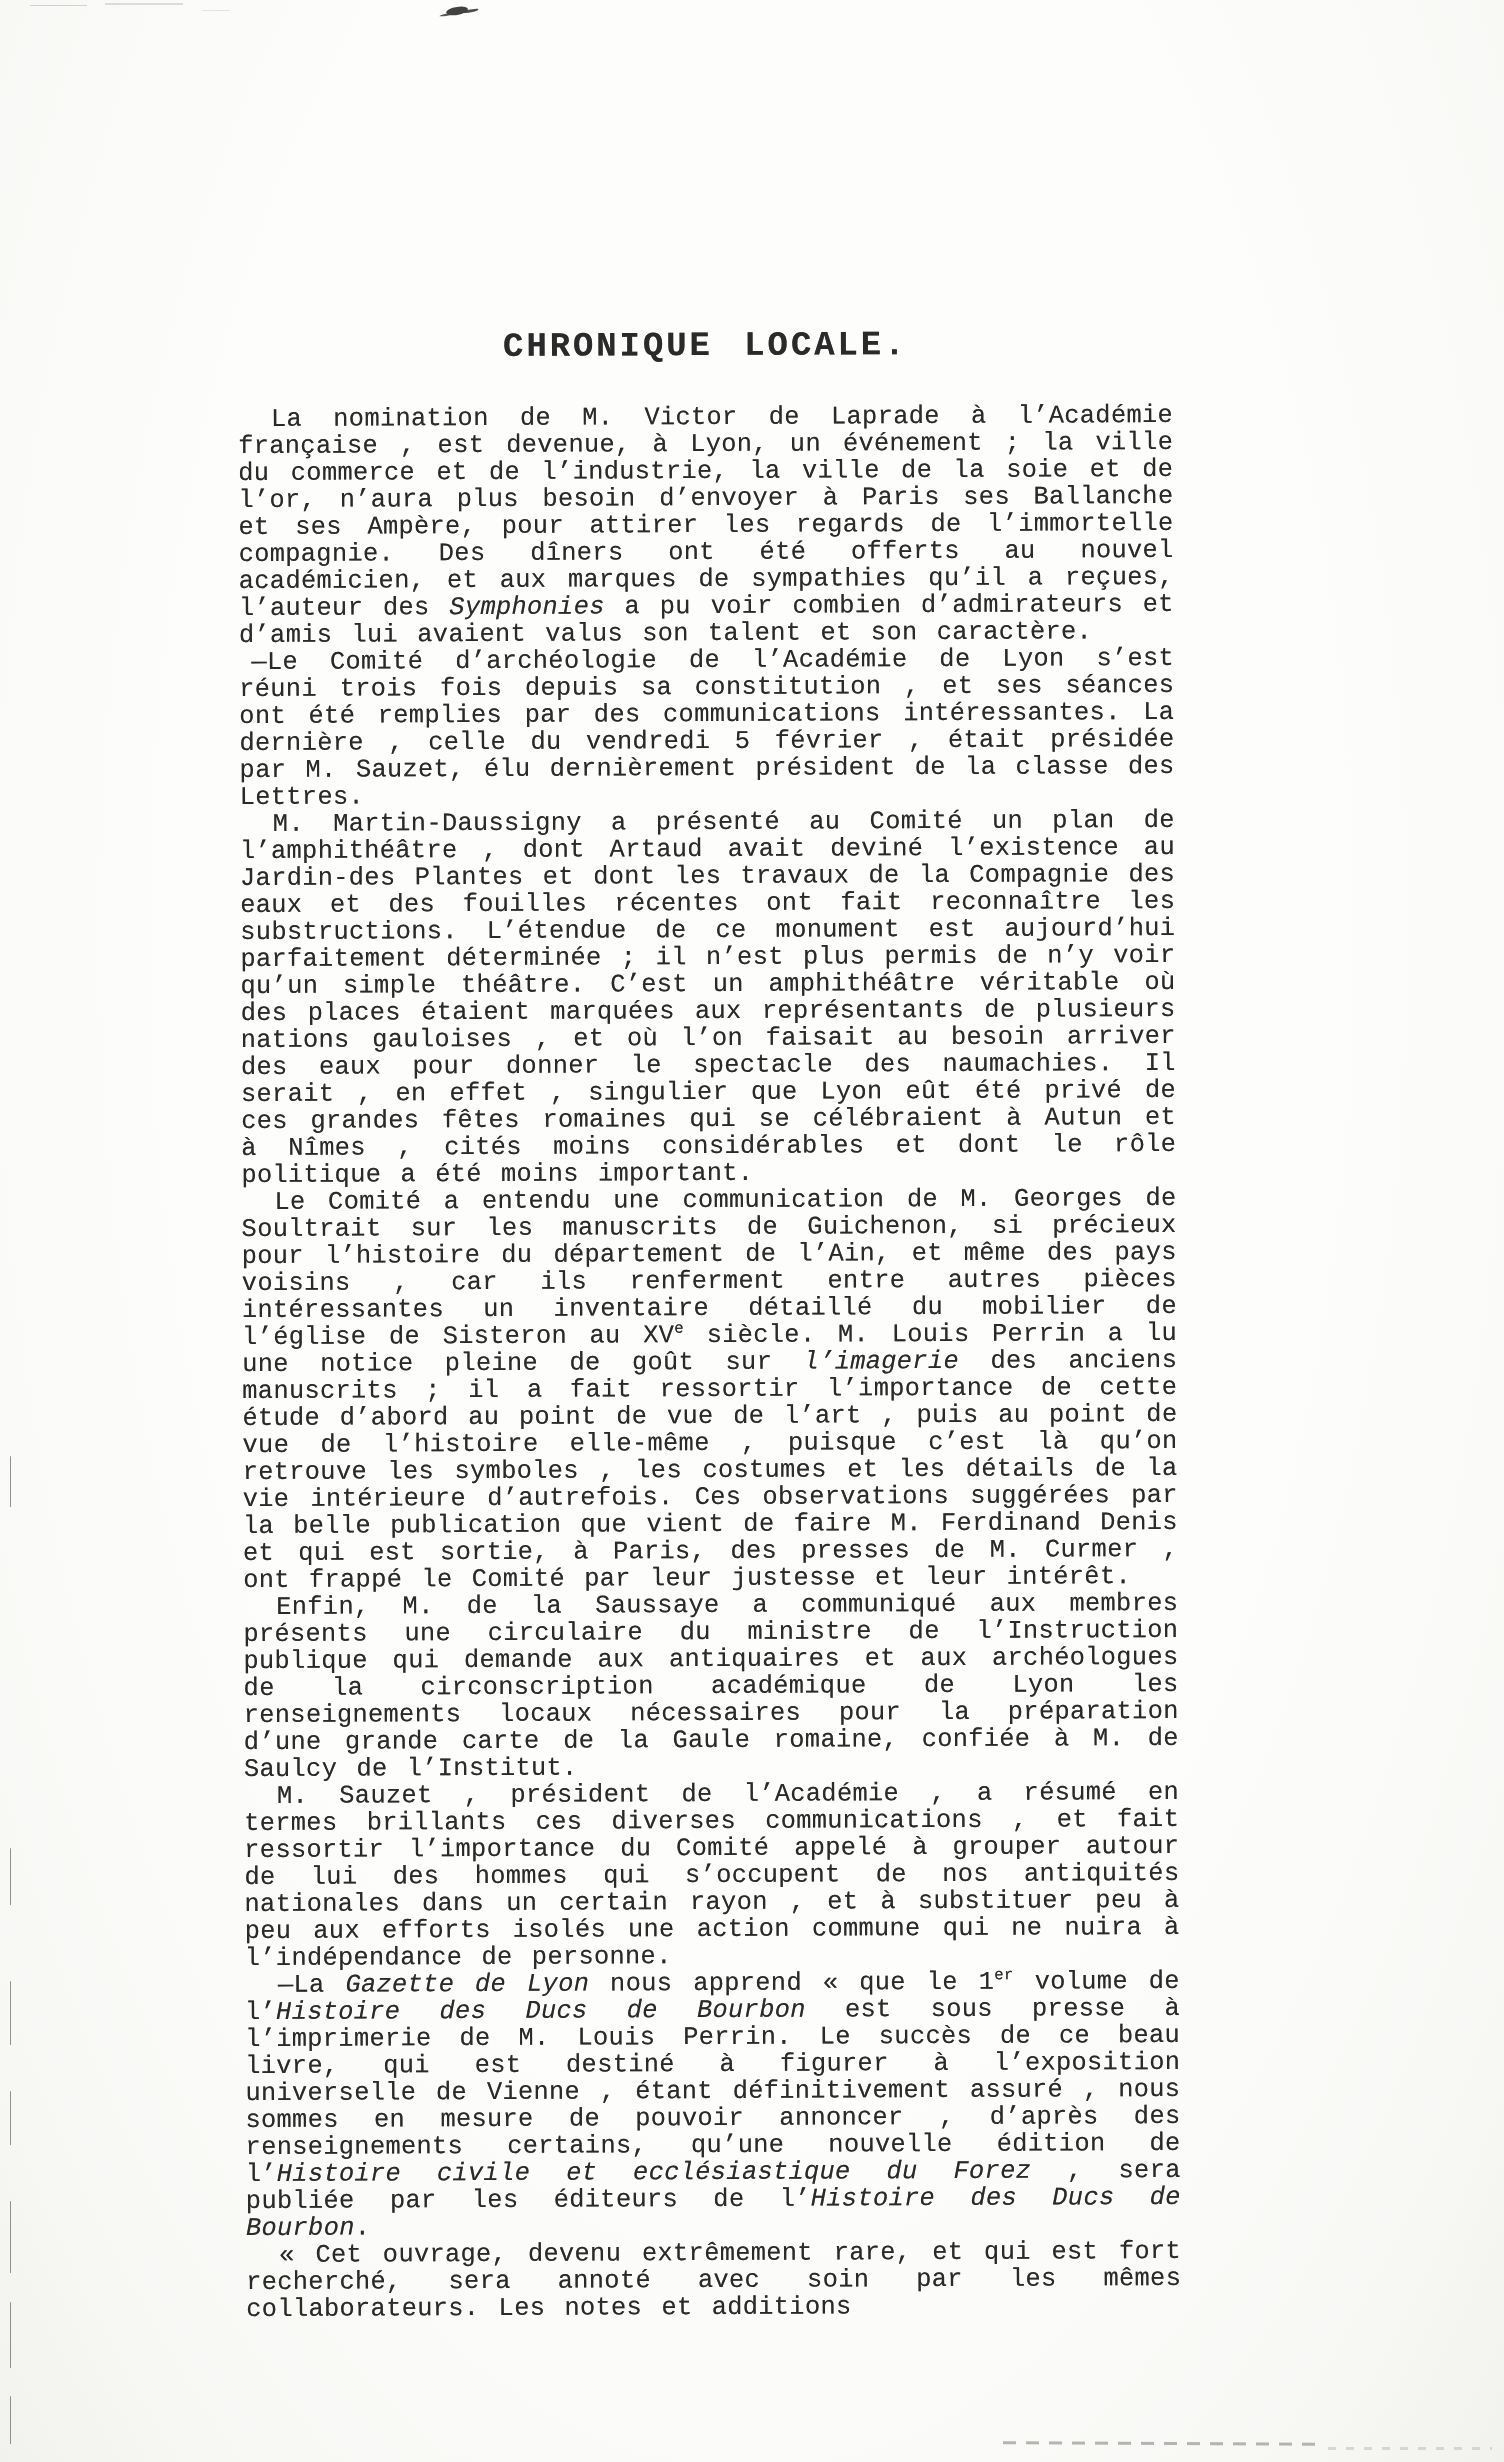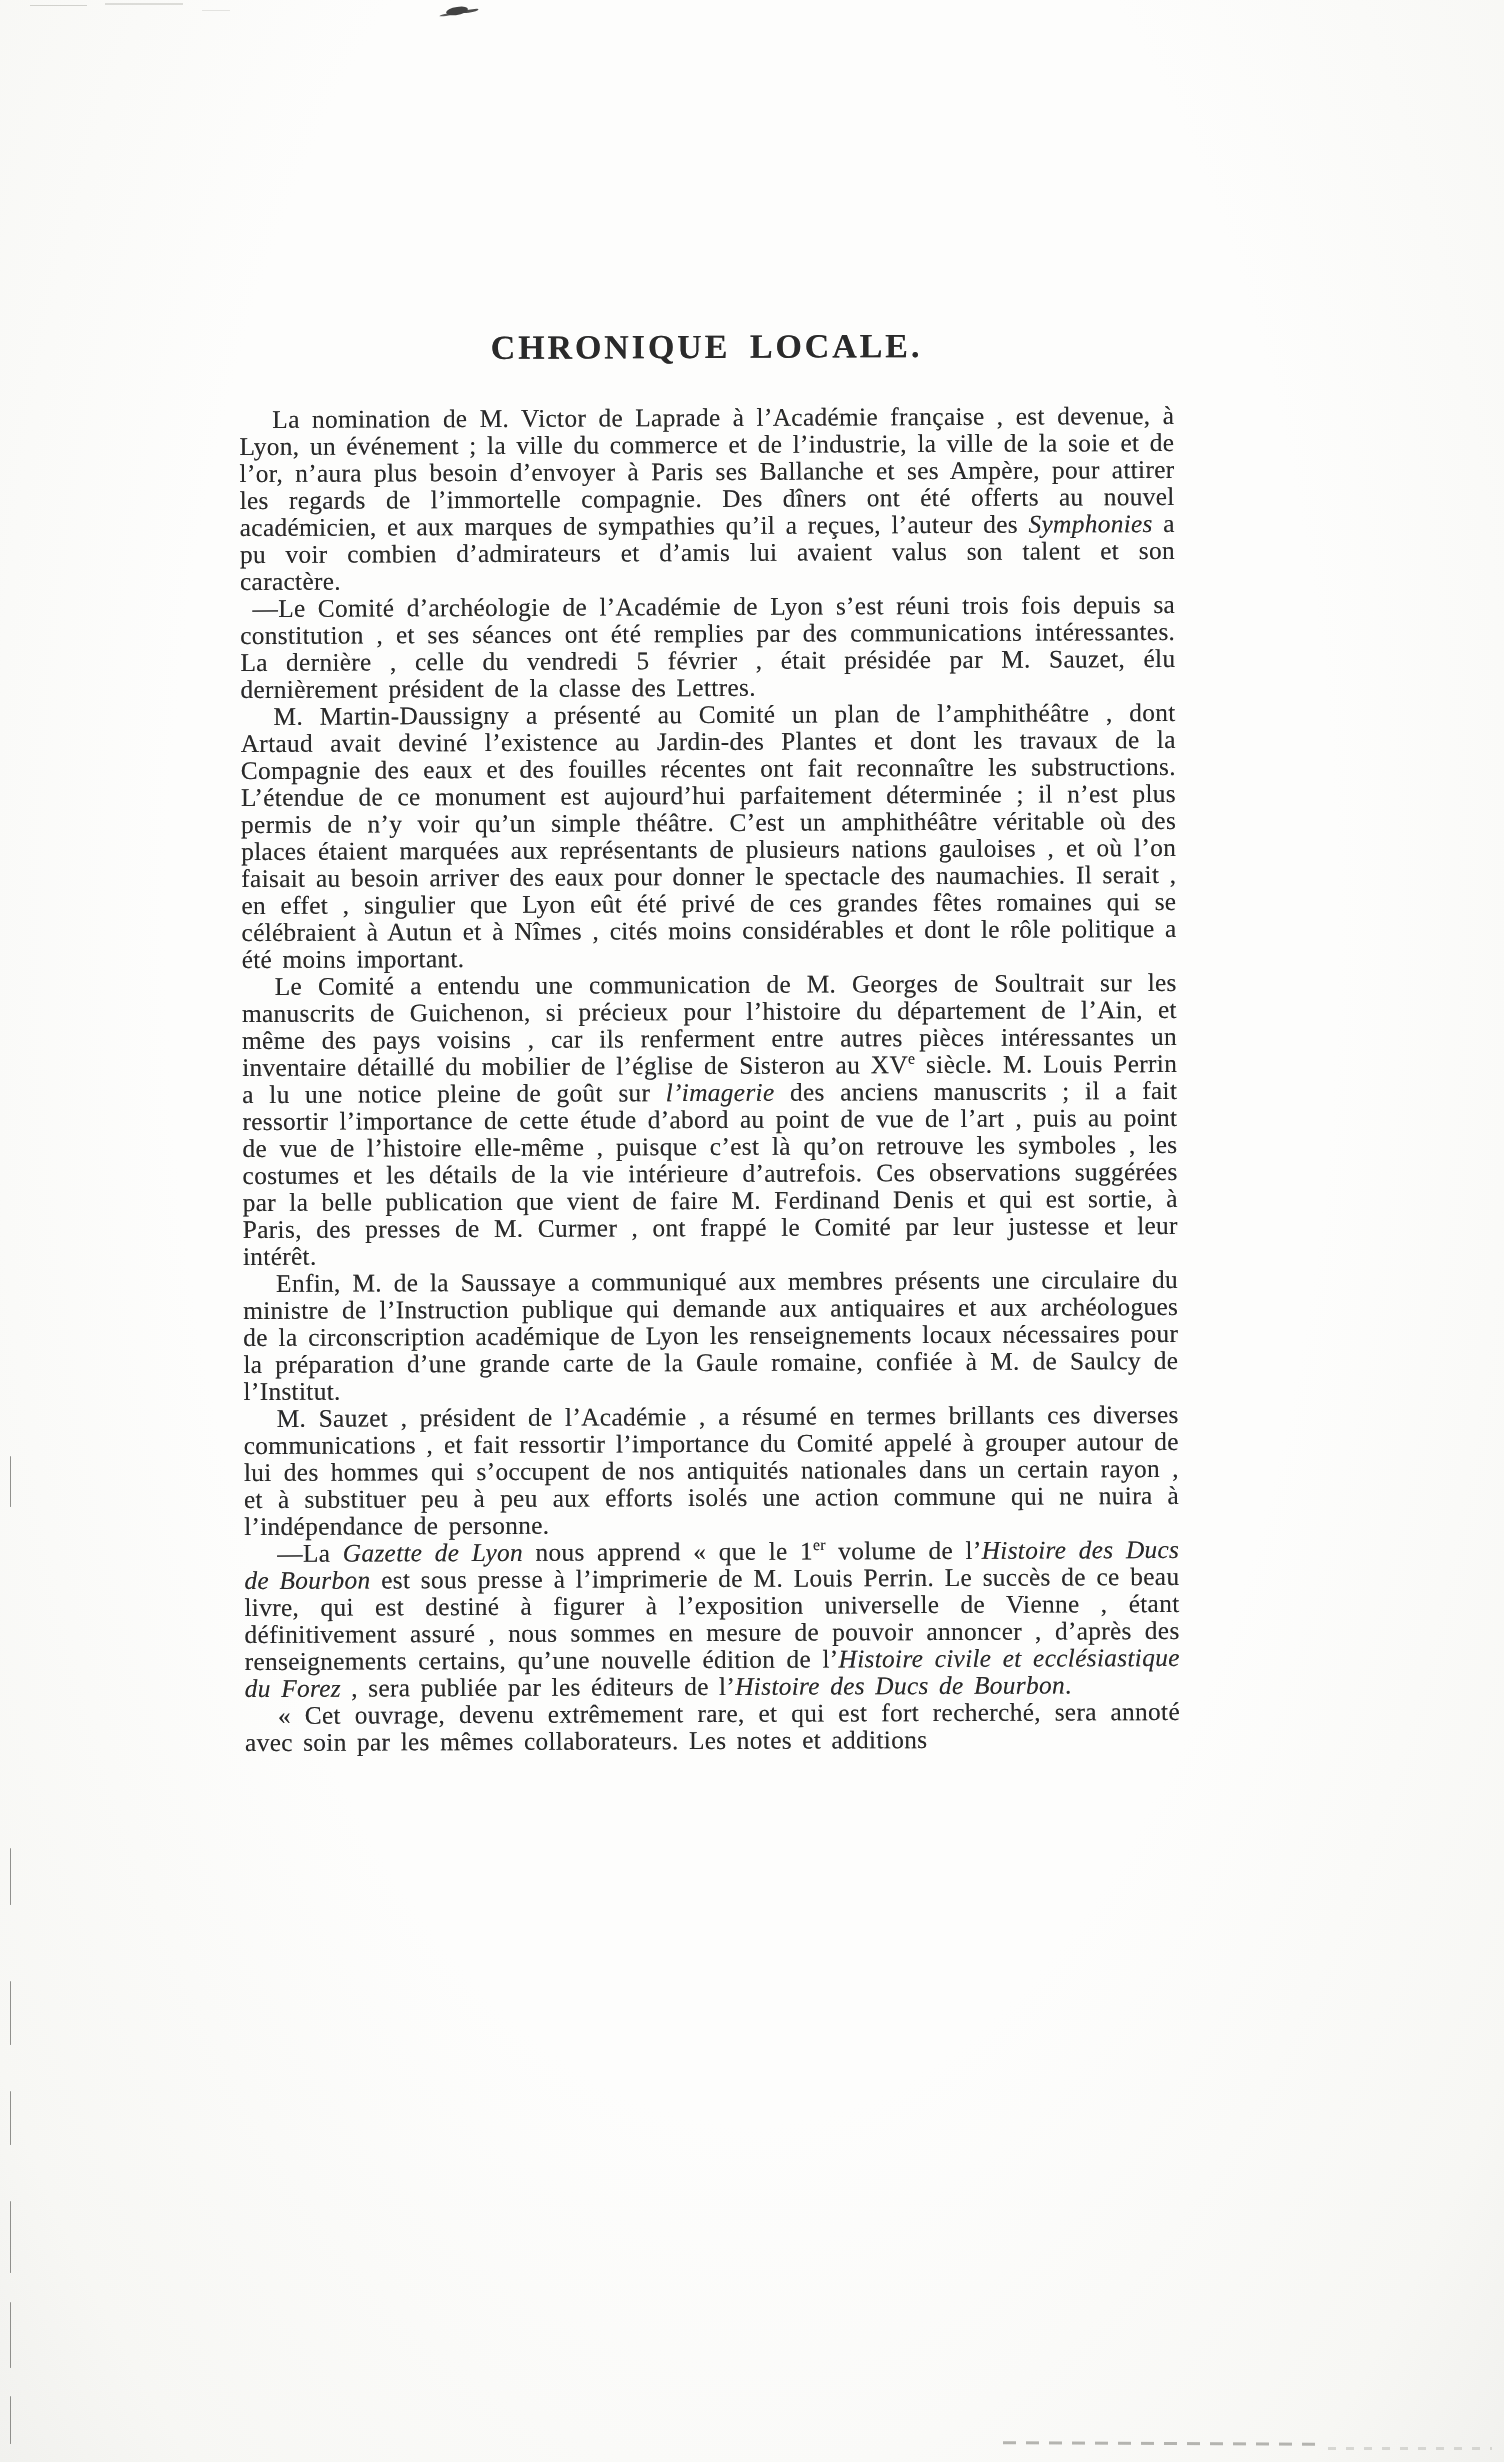--- a/index.html
+++ b/index.html
@@ -14,20 +14,21 @@
   body {
     position: relative;
     font-family: "Liberation Serif", serif;
     
     background: radial-gradient(ellipse at 50% 38%, #fdfdfc 55%, #f7f7f4 88%, #f1f1ee 100%);
   }
 
   .page {
     position: absolute;
     inset: 0;
+    font-family: Liberation Mono, monospace;
   }
 
   .text-block {
     position: absolute;
     left: 242px;
     top: 327px;
     width: 935px;
     transform: rotate(-0.25deg);
     color: var(--ink, #2a2a2a);
     font-size: 25.4px;

